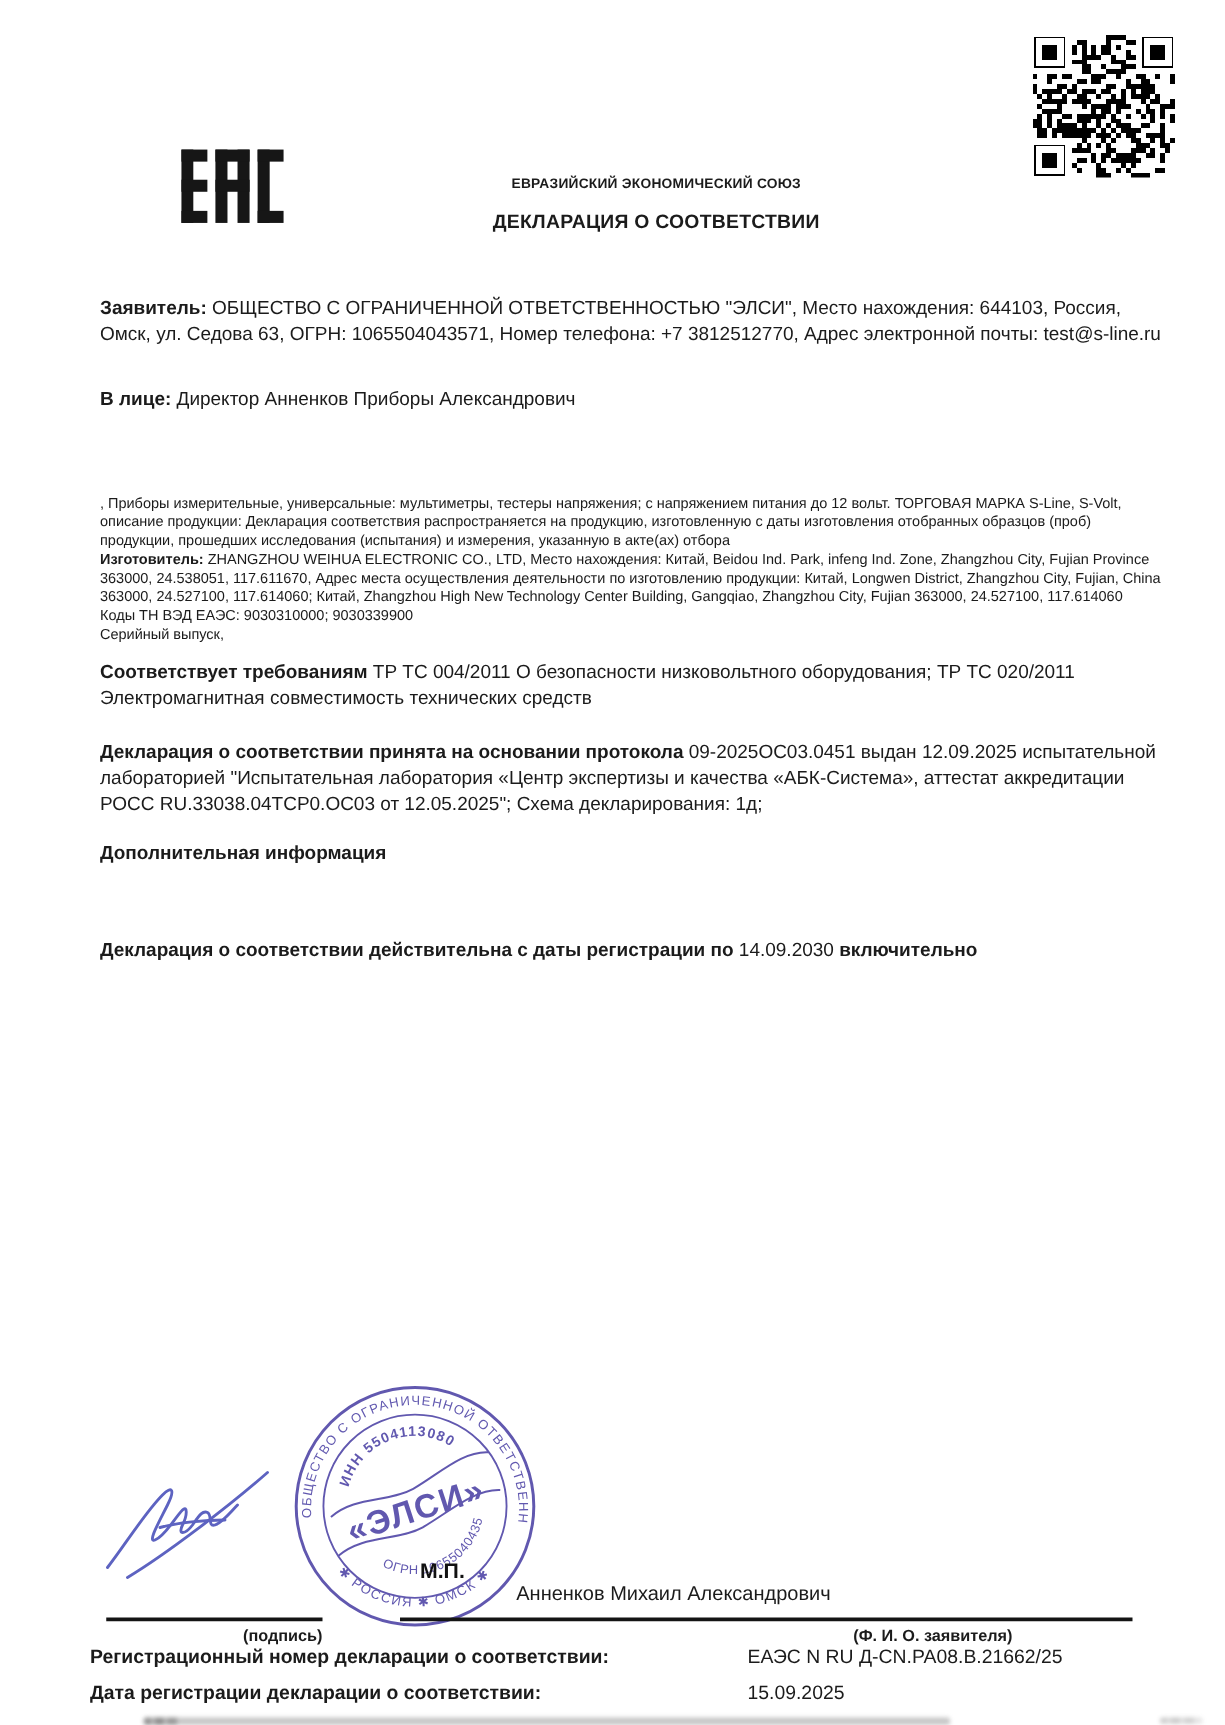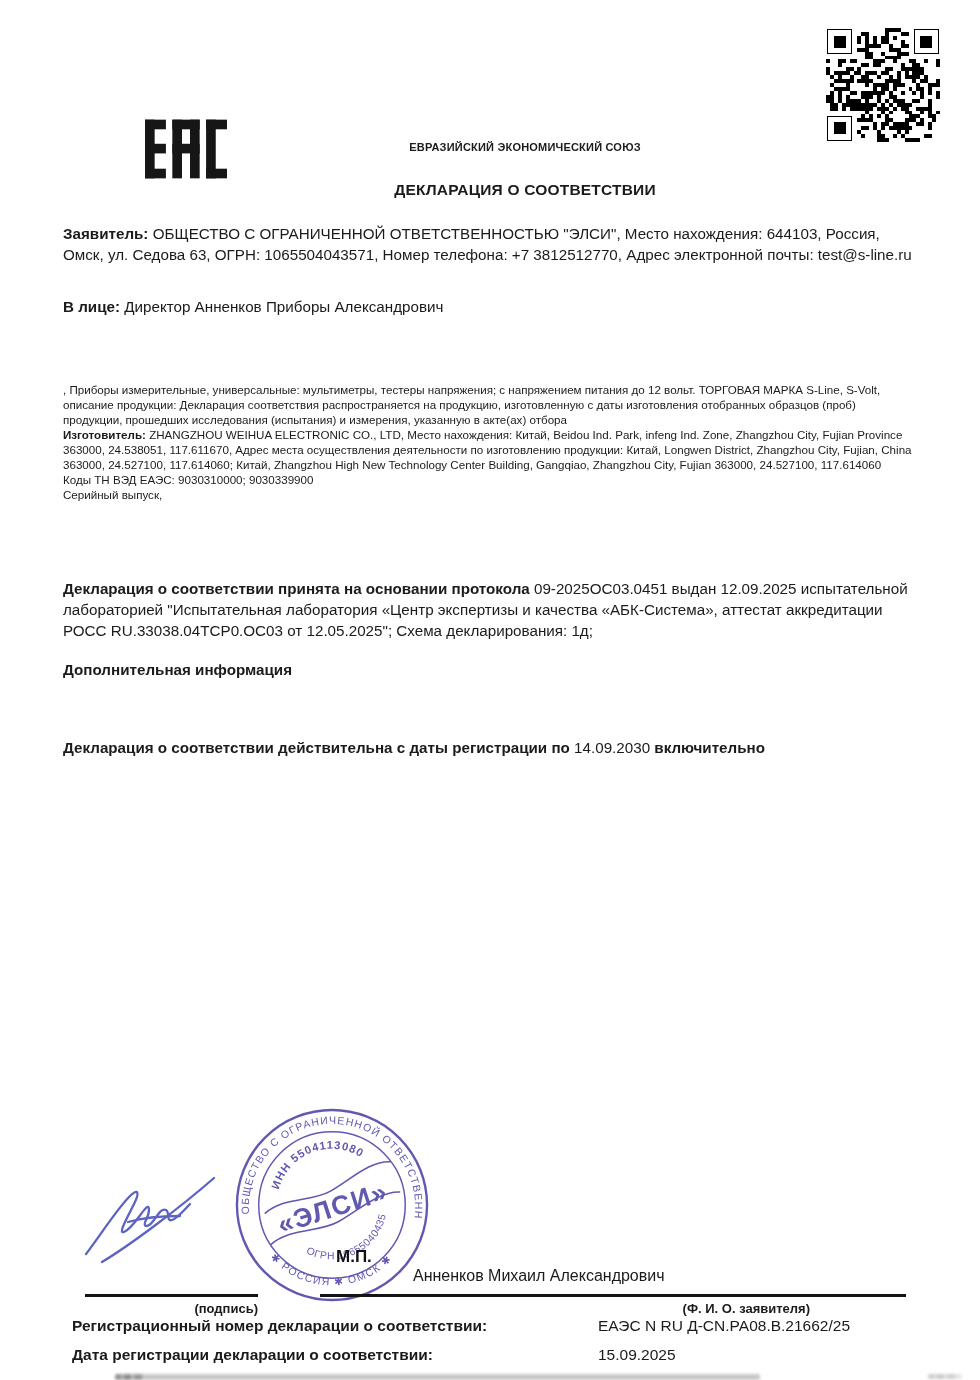--- a/index.html
+++ b/index.html
@@ -4,25 +4,25 @@
 <style>
   * { margin:0; padding:0; box-sizing:border-box; }
   html,body { background:#ffffff; }
   body { font-family:"Liberation Sans", sans-serif; color:#1b1b1b; }
   .page { position:relative; width:980px; height:1380px; background:#fff; overflow:hidden; }
 
   
   .eac-logo { position:absolute; left:145px; top:112px; width:82px; height:74px; }
   .hdr { position:absolute; left:240px; top:141px; width:570px; text-align:center; }
   .hdr .union { font-size:11px; font-weight:bold; letter-spacing:.2px; }
-  .hdr .decl  { font-size:15.5px; font-weight:bold; margin-top:28px; letter-spacing:.2px; }
+  .hdr .decl  { font-size:15.5px; font-weight:bold; margin-top:16px; letter-spacing:.2px; }
   .qr { position:absolute; left:826px; top:28px; width:114px; height:114px; }
 
   
-  .blk { position:absolute; left:63px; width:852px; }
+  .blk { position:absolute; left:80px; width:852px;margin-top:13px; }
   .body-txt { font-size:15.2px; line-height:21px; }
   .small-txt { font-size:11.6px; line-height:15px; }
   b.lbl { font-weight:bold; }
   .p-applicant { top:223px; }
   .p-inface   { top:296px; }
   .p-declares { top:327px; font-size:15.2px; line-height:15px; }
   .p-declares .small-inline { font-size:11.6px; }
   .p-product  { top:382px; }
   .p-comply   { top:514px; }
   .p-basis    { top:578px; }
@@ -399,20 +399,21 @@
   <p class="blk body-txt p-inface"><b class="lbl">В лице:</b><span> Директор Анненков Приборы Александрович</span></p>
 
 
   <div class="blk small-txt p-product">
     <p>, Приборы измерительные, универсальные: мультиметры, тестеры напряжения; с напряжением питания до 12 вольт. ТОРГОВАЯ МАРКА   S-Line, S-Volt, описание продукции: Декларация соответствия распространяется на продукцию, изготовленную с даты изготовления отобранных образцов (проб) продукции, прошедших исследования (испытания) и измерения, указанную в акте(ах) отбора</p>
     <p><b class="lbl">Изготовитель:</b><span> ZHANGZHOU WEIHUA ELECTRONIC CO., LTD, Место нахождения: Китай, Beidou Ind. Park, infeng Ind. Zone, Zhangzhou City,  Fujian Province 363000, 24.538051, 117.611670, Адрес места осуществления деятельности по изготовлению продукции: Китай, Longwen District, Zhangzhou City, Fujian, China 363000, 24.527100,  117.614060; Китай, Zhangzhou High New Technology Center Building, Gangqiao, Zhangzhou City, Fujian 363000, 24.527100, 117.614060</span></p>
     <p>Коды ТН ВЭД ЕАЭС: 9030310000; 9030339900</p>
     <p>Серийный выпуск,</p>
   </div>
 
+  <p class="blk body-txt p-comply"><b class="lbl">Соответствует требованиям</b><span>  ТР ТС 004/2011 О безопасности низковольтного оборудования; ТР ТС 020/2011 Электромагнитная совместимость технических средств</span></p>
 
   <p class="blk body-txt p-basis"><b class="lbl">Декларация о соответствии принята на основании протокола</b><span> 09-2025ОС03.0451 выдан 12.09.2025  испытательной лабораторией "Испытательная лаборатория «Центр экспертизы и качества «АБК-Система», аттестат аккредитации РОСС RU.33038.04ТСР0.ОС03 от 12.05.2025"; Схема декларирования: 1д;</span></p>
 
   <p class="blk p-addinfo">Дополнительная информация</p>
 
   <p class="blk body-txt p-valid"><b class="lbl">Декларация о соответствии действительна с даты регистрации по</b><span> 14.09.2030 </span><b class="lbl">включительно</b></p>
 
   <svg class="sig-svg" viewBox="0 0 185 112">
     <g fill="none" stroke="#5d63c1" stroke-width="2.3" stroke-linecap="round" stroke-linejoin="round">
       <path d="M14,96 C28,78 44,52 58,38 C66,30 68,34 62,46 C54,62 46,76 52,74 C60,71 68,56 74,50 C78,46 78,54 74,62 C70,70 76,70 82,62 C87,55 90,50 94,52 C98,54 94,64 100,62 C106,60 112,52 118,46"></path>

